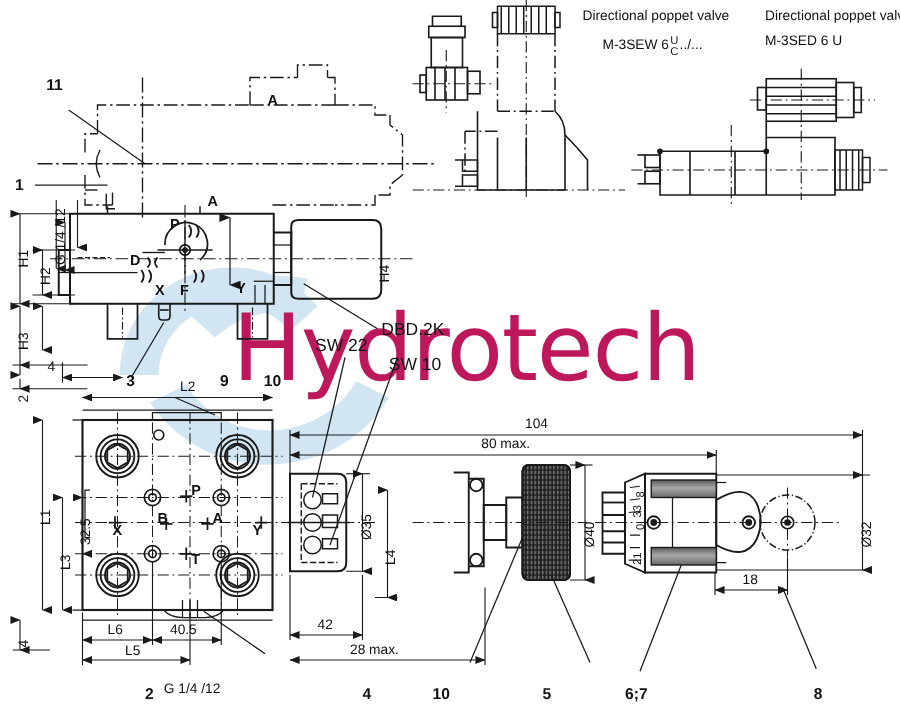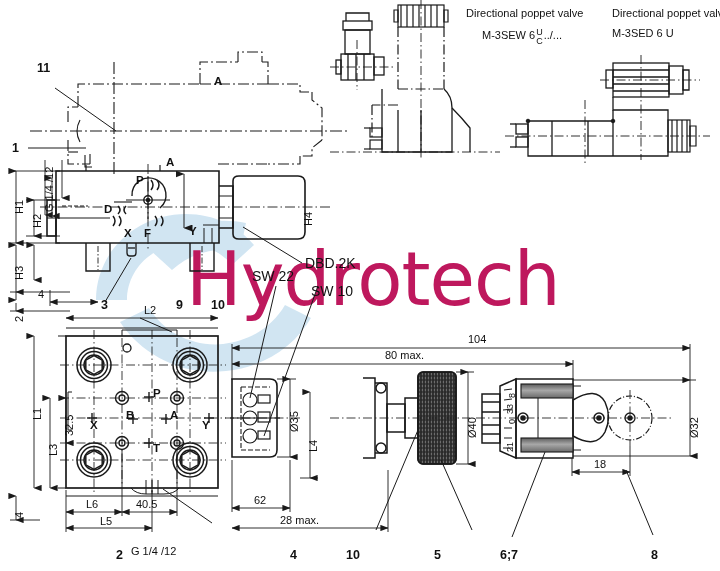--- a/index.html
+++ b/index.html
@@ -580,23 +580,23 @@
   <div class="lbl t11 rot" style="left:44px;top:212px;transform:rotate(-90deg);">G 1/4 /12</div>
   <div class="lbl t11" style="left:131px;top:546px;">G 1/4 /12</div>
 
   <div class="lbl t11" style="left:38px;top:289px;">4</div>
   <div class="lbl t11" style="left:144px;top:305px;">L2</div>
 
   <div class="lbl t11" style="left:86px;top:499px;">L6</div>
   <div class="lbl t11" style="left:100px;top:516px;">L5</div>
   <div class="lbl t11" style="left:136px;top:499px;">40.5</div>
 
-  <div class="lbl t11" style="left:420px;top:334px;margin-left:48px;">104</div>
+  <div class="lbl t11" style="left:420px;top:334px;">104</div>
   <div class="lbl t11" style="left:385px;top:350px;">80 max.</div>
-  <div class="lbl t11" style="left:254px;top:495px;">62</div>
+  <div class="lbl t11" style="left:254px;top:495px;">42</div>
   <div class="lbl t11" style="left:280px;top:515px;">28 max.</div>
   <div class="lbl t11" style="left:594px;top:459px;">18</div>
 
   <div class="lbl t11 rot" style="left:289px;top:432px;transform:rotate(-90deg);">Ø35</div>
   <div class="lbl t11 rot" style="left:467px;top:438px;transform:rotate(-90deg);">Ø40</div>
   <div class="lbl t11 rot" style="left:689px;top:438px;transform:rotate(-90deg);">Ø32</div>
 
   <div class="lbl t10" style="left:305px;top:256px;">DBD.2K</div>
   <div class="lbl t10" style="left:252px;top:269px;">SW 22</div>
   <div class="lbl t10" style="left:311px;top:284px;">SW 10</div>

